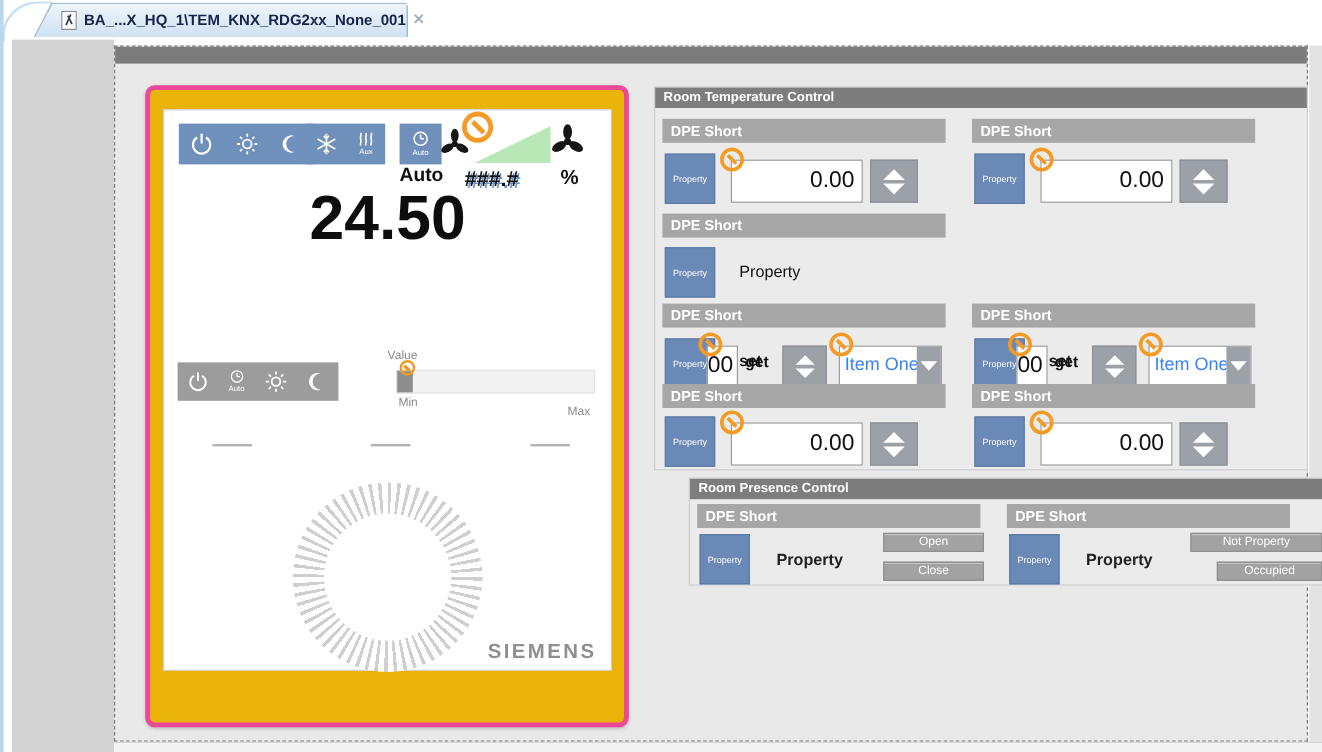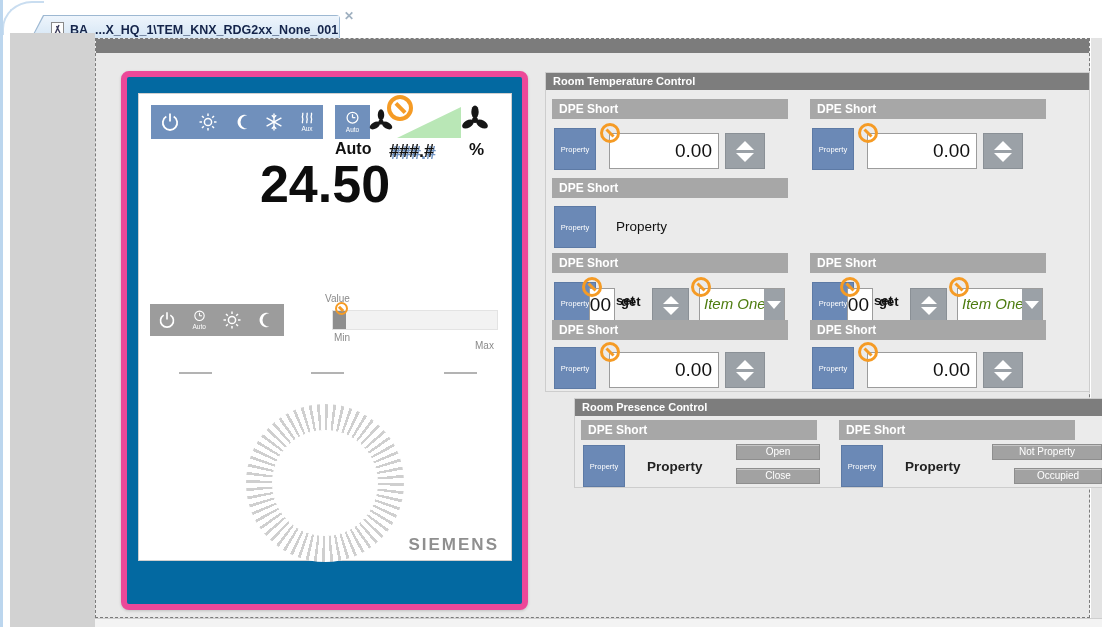--- a/index.html
+++ b/index.html
@@ -9,29 +9,29 @@
   
   .left-blue{left:0;top:0;width:3px;height:627px;background:#bcd6ee;}
   .corner-curve{left:2px;top:1px;width:40px;height:32px;border-left:2px solid #c9ddf0;border-top:2px solid #c9ddf0;border-top-left-radius:30px 28px;}
   .side-panel{left:10px;top:33px;width:85px;height:594px;background:#d2d2d2;}
   .canvas{left:95px;top:38px;width:995px;height:580px;background:#e9e9e9;border:1px dashed #7a7a7a;box-sizing:border-box;}
   .dark-strip{left:0;top:0;width:100%;height:14px;background:#7c7c7c;}
   .right-strip{left:1091px;top:38px;width:11px;height:580px;background:#e3e3e3;}
   .bottom-strip{left:95px;top:618px;width:1007px;height:9px;background:#f3f3f3;border-top:1px solid #cfcfcf;}
 
   
-  .tab-outer{left:28px;top:15px;width:312px;height:29px;background:#9db8d2;
+  .tab-outer{left:28px;top:2px;width:312px;height:29px;background:#9db8d2;
     clip-path:polygon(15px 0,100% 0,100% 100%,0 100%);border-top-right-radius:4px;}
   .tab-inner{left:1px;top:1px;width:310px;height:28px;background:linear-gradient(#eef5fc,#cfe2f3);
     clip-path:polygon(15px 0,100% 0,100% 100%,0 100%);display:flex;align-items:center;gap:6px;padding-left:22px;box-sizing:border-box;}
   .tab-title{font-size:12.5px;font-weight:bold;color:#14244a;white-space:nowrap;}
   .tab-close{left:344px;top:9px;font-size:12px;font-weight:bold;color:#9fb0c0;cursor:default;}
 
   
-  .fp-outer{left:121px;top:71px;width:395px;height:527px;background:#0369a1;border:6px solid #ec4899;border-radius:8px;box-shadow:0 1px 3px rgba(0,0,0,.18);}
+  .fp-outer{left:121px;top:71px;width:395px;height:527px;background:#eab308;border:4px solid #ec4899;border-radius:8px;box-shadow:0 1px 3px rgba(0,0,0,.18);}
   .fp-inner{left:11px;top:16px;width:372px;height:466px;background:#fff;border:1px solid #cfcfcf;}
   .bar-blue{background:#7090bc;display:flex;align-items:center;justify-content:space-around;}
   .icell{display:flex;flex-direction:column;align-items:center;justify-content:center;line-height:1;}
   .ilabel{font-size:6.5px;color:#fff;margin-top:1px;}
   .bar-gray{background:#9c9c9c;display:flex;align-items:center;justify-content:space-around;}
   .fan-line span{position:absolute;font-weight:bold;color:#111;}
   .temp-big{left:0;top:64px;width:100%;text-align:center;font-size:52px;font-weight:bold;color:#0d0d0d;line-height:1;}
   .temp-small{left:0;top:116px;width:100%;text-align:center;font-size:31px;font-weight:bold;color:#0d0d0d;line-height:1;}
   .ramp{background:#b9e7b6;clip-path:polygon(0 100%,100% 0,100% 100%);}
   .slider-track{background:#f2f2f2;border:1px solid #e3e3e3;box-sizing:border-box;}
@@ -59,21 +59,21 @@
   .spinbox.narrow .v{right:3px;top:5px;}
   .updown{background:#9ba1a7;border:1px solid #8a9096;display:flex;flex-direction:column;align-items:center;justify-content:center;gap:3px;padding:0;}
   .tri-up{width:0;height:0;border-left:9px solid transparent;border-right:9px solid transparent;border-bottom:9px solid #fff;}
   .tri-down{width:0;height:0;border-left:9px solid transparent;border-right:9px solid transparent;border-top:9px solid #fff;}
   .tri-up.sm{border-left-width:8px;border-right-width:8px;border-bottom-width:8px;}
   .tri-down.sm{border-left-width:8px;border-right-width:8px;border-top-width:8px;}
   .plabel{font-size:13.5px;color:#111;}
   .plabel.b{font-weight:bold;color:#222;}
   .olap span{position:absolute;font-size:13px;font-weight:bold;color:#111;}
   .combo{background:#fff;border:1px solid #9c9c9c;box-sizing:border-box;display:flex;}
-  .combo-text{flex:1;overflow:hidden;white-space:nowrap;font-size:15px;color:#4d7c0f;padding:6px 0 0 4px;font-style:italic;}
+  .combo-text{flex:1;overflow:hidden;white-space:nowrap;font-size:15px;color:#3b82f6;padding:6px 0 0 4px;}
   .combo-btn{width:20px;background:#9ba1a7;display:flex;align-items:center;justify-content:center;}
   .combo-btn .tri-down{border-left-width:7px;border-right-width:7px;border-top-width:8px;}
   .sbtn{height:16px;background:#a2a2a2;border:1px solid #8e8e8e;color:#fff;font-size:10px;line-height:14px;text-align:center;box-shadow:inset 0 1px 0 #c6c6c6;padding:0;font-family:"Liberation Sans",sans-serif;}
   button{cursor:default;}
 </style>
 </head>
 <body>
 
 <div class="stage">
 

